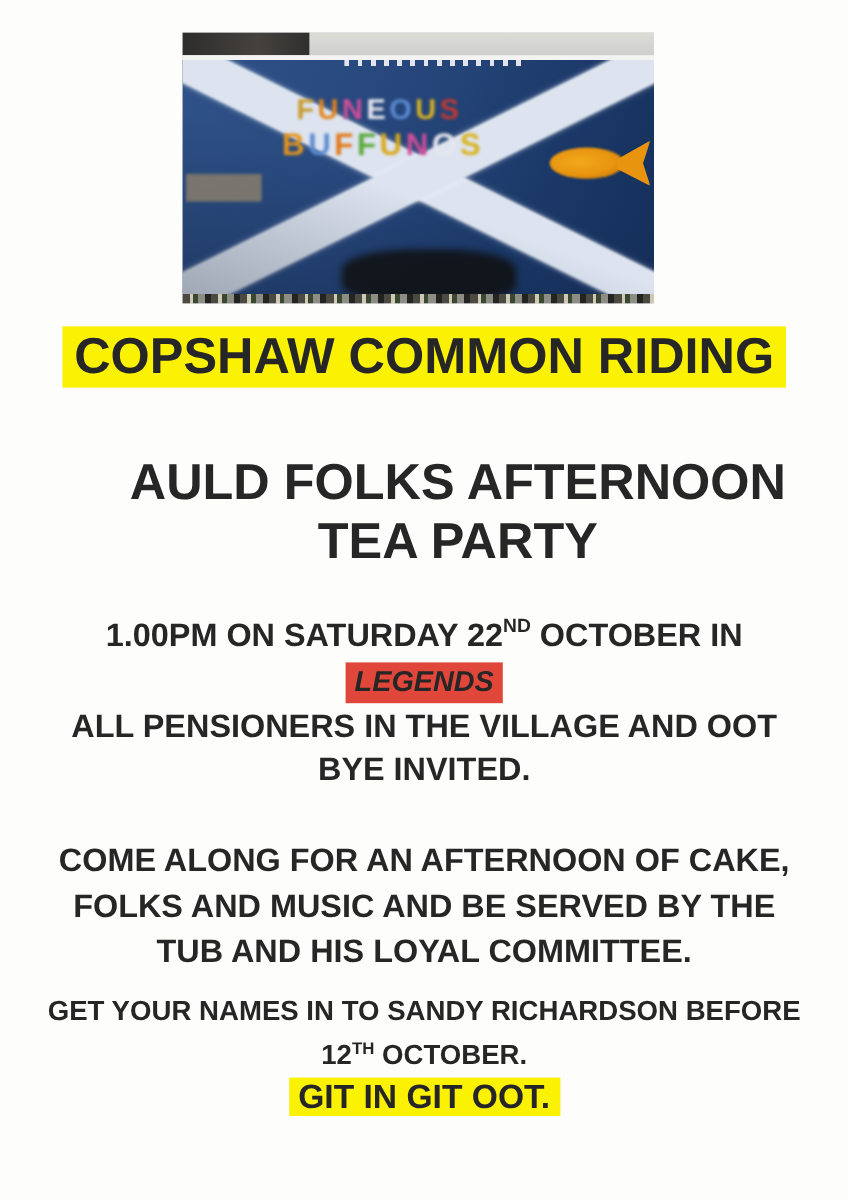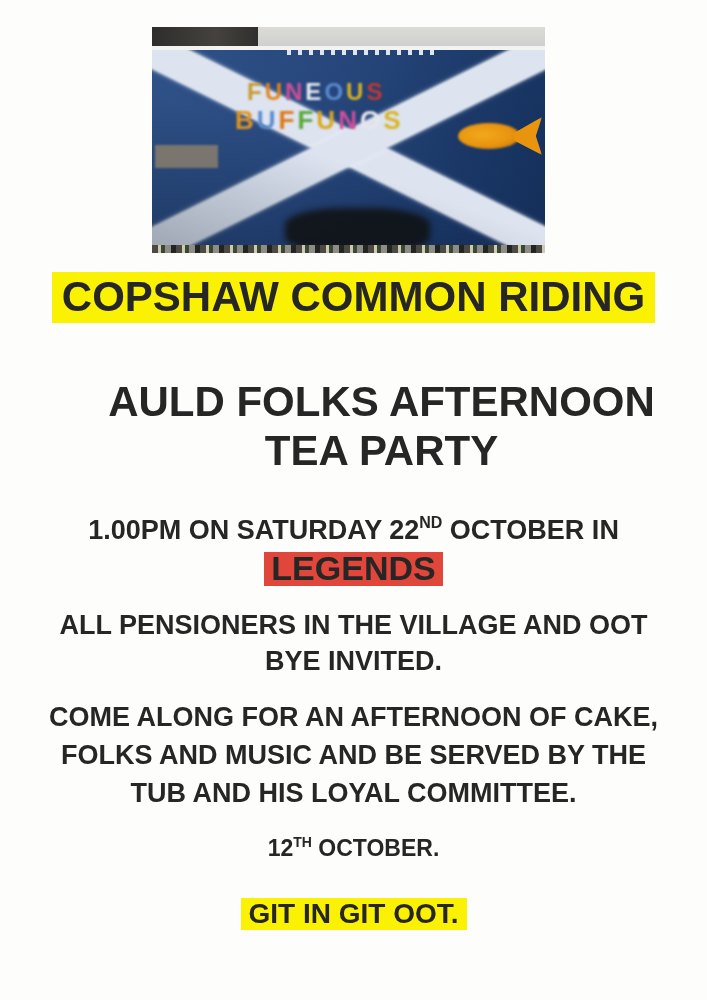--- a/index.html
+++ b/index.html
@@ -46,22 +46,22 @@
   
   .center{position:absolute; left:0; width:707px; text-align:center;}
   .hl-yellow{background:var(--yellow); padding:2px 10px 3px 10px; display:inline-block;}
   .hl-red{background:var(--red); padding:0 7px 1px 7px; display:inline-block;}
   .title-wrap{top:272px;}
   .title-text{font-size:42px; line-height:46px; letter-spacing:0;}
   .heading{top:377px; font-size:42px; line-height:49px;padding-left:28px;}
   .when{top:506px; font-size:27px; line-height:33px;}
   .when .ord{font-size:16px; vertical-align:11px; letter-spacing:0;}
   .venue-line{margin-top:5px;}
-  .venue-line .hl-red{font-size:34px;}
-  .para1{top:607px; font-size:27px; line-height:36px;}
+  .venue-line .hl-red{font-size:24px;font-style:italic;}
+  .para1{top:587px; font-size:27px; line-height:36px;}
   .para2{top:698px; font-size:27px; line-height:38px;}
   .para3{top:827px; font-size:23px; line-height:31px;}
   .para3 .ord{font-size:14px; vertical-align:9px;}
   .footer{top:898px; font-size:28px; line-height:27px;}
   .footer .hl-yellow{padding:2px 8px 3px 8px;}
 </style>
 </head>
 <body>
 
 <div class="page">
@@ -108,20 +108,21 @@
     <div>BYE INVITED.</div>
   </div>
 
   <div class="center para2">
     <div>COME ALONG FOR AN AFTERNOON OF CAKE,</div>
     <div>FOLKS AND MUSIC AND BE SERVED BY THE</div>
     <div>TUB AND HIS LOYAL COMMITTEE.</div>
   </div>
 
   <div class="center para3">
+    <div>GET YOUR NAMES IN TO SANDY RICHARDSON BEFORE</div>
     <div><span>12</span><span class="ord">TH</span><span> OCTOBER.</span></div>
   </div>
 
   <div class="center footer">
     <span class="hl-yellow">GIT IN GIT OOT.</span>
   </div>
 
 </div>
 
 </body></html>

